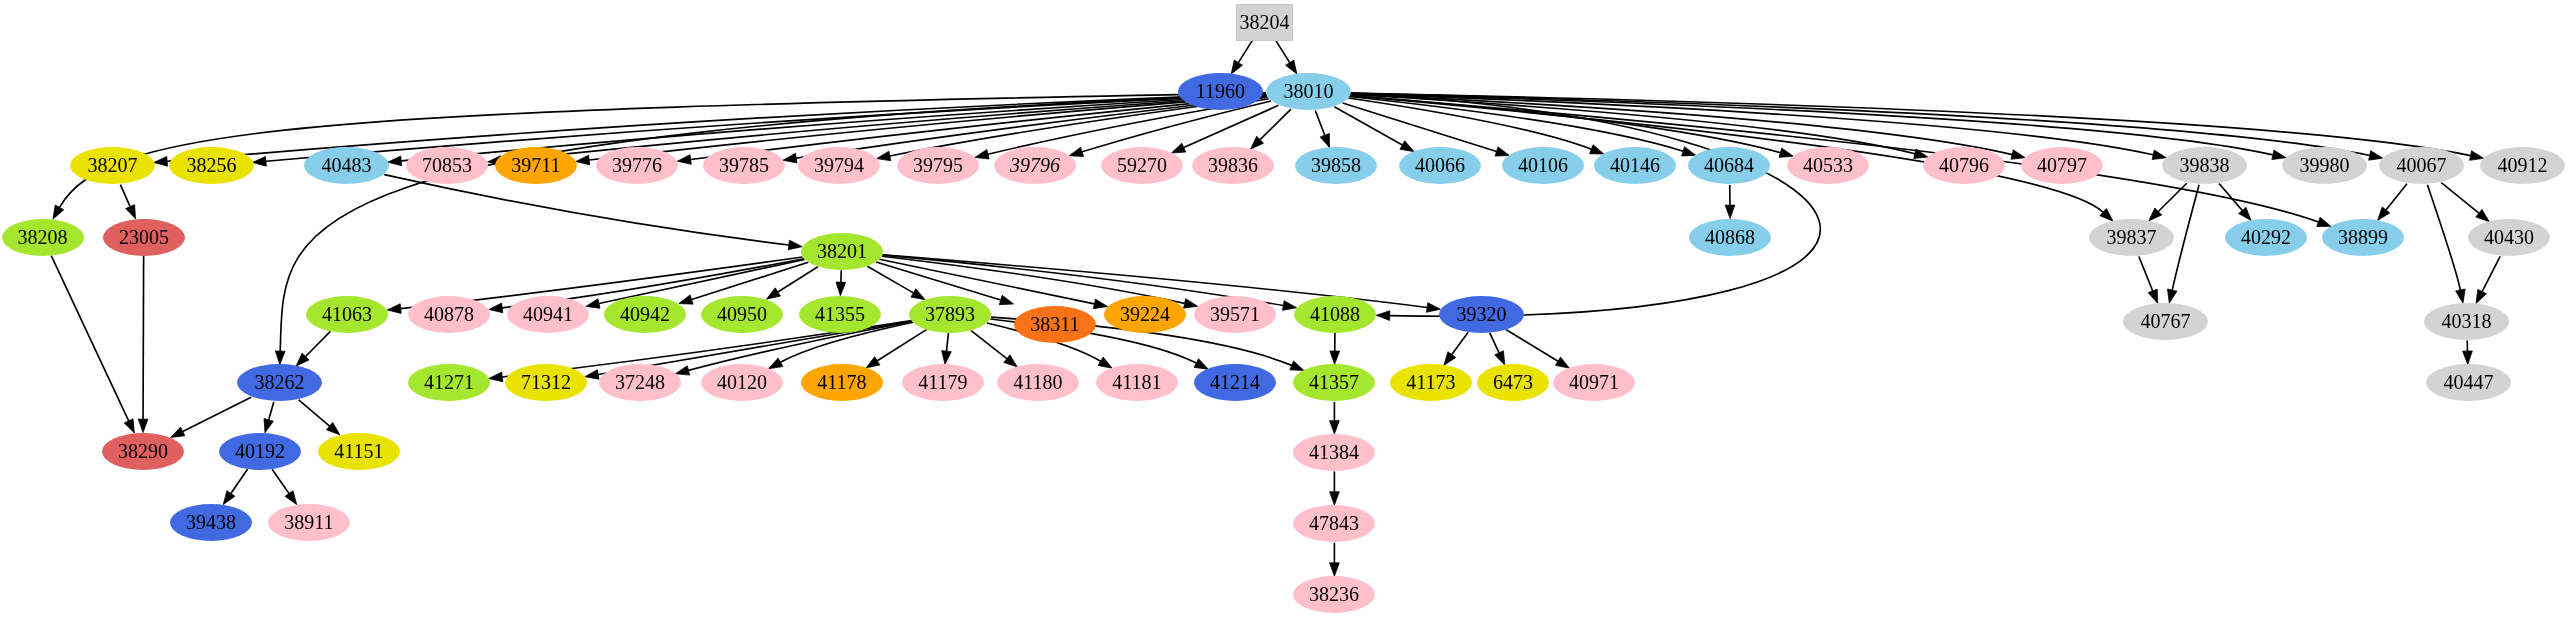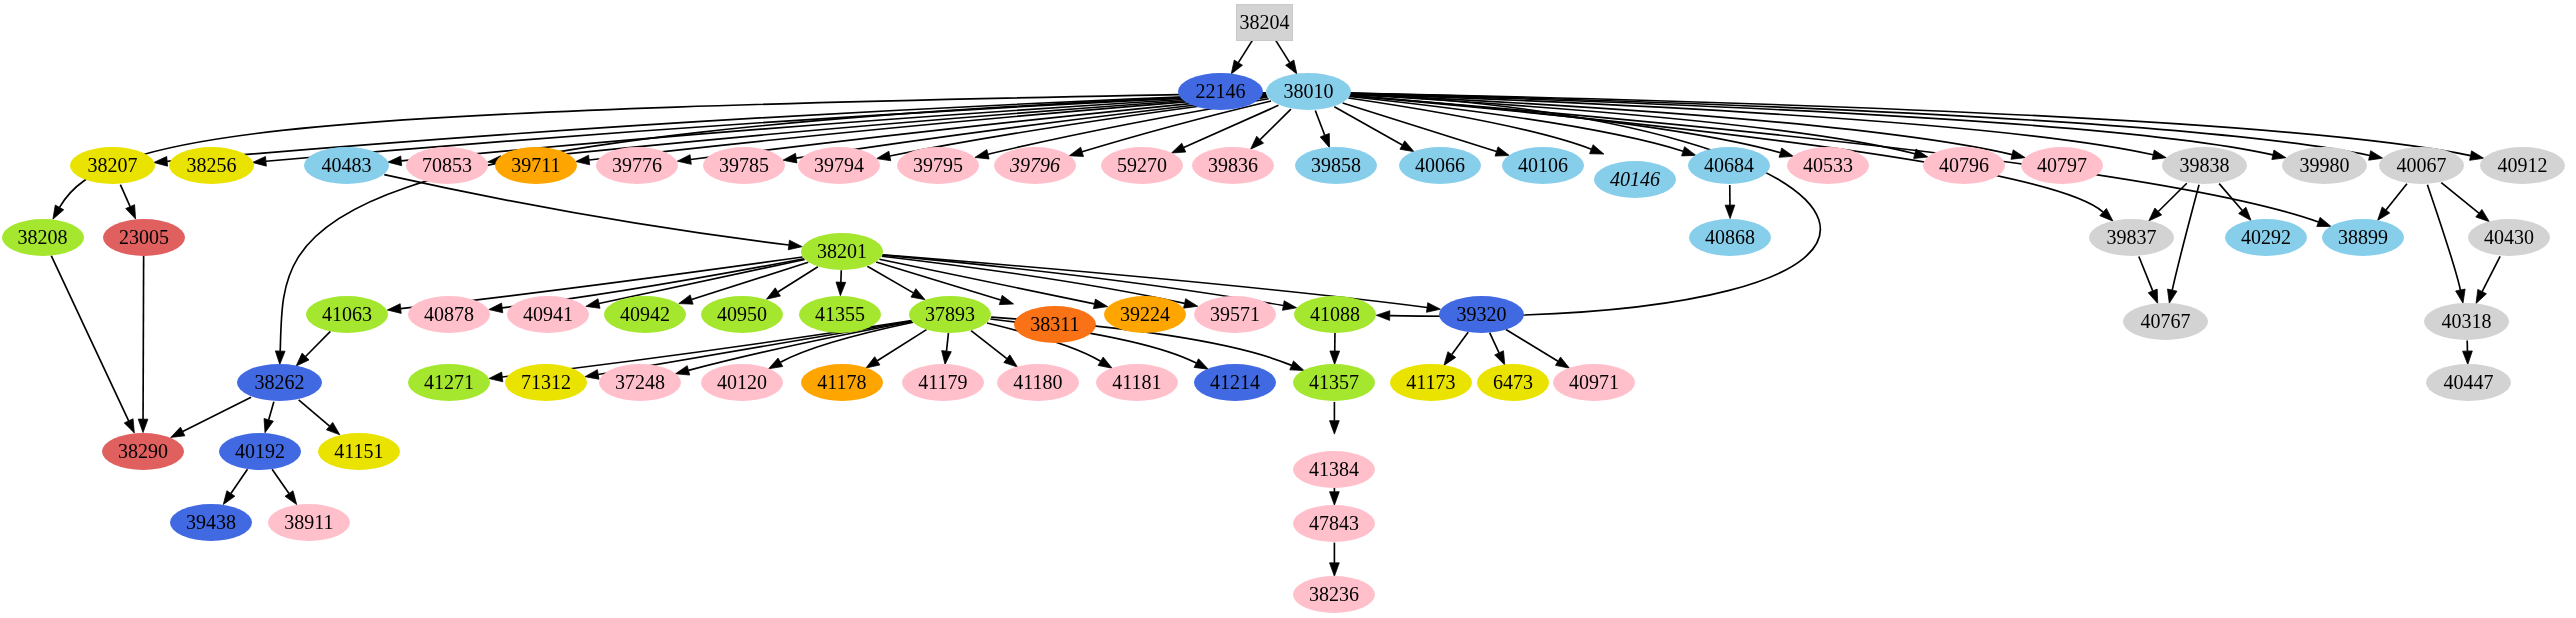--- a/index.html
+++ b/index.html
@@ -184,38 +184,38 @@
       <polygon points="2097.111621547798,491.9620475655459 2078.3579931873132,488.14741477629764 2085.121967710576,477.04567398268114" class="edge-arrow"></polygon>
       <path d="M1783,537 L1783,562" class="edge-path"></path>
       <polygon points="1783,580 1776.5,562 1789.5,562" class="edge-arrow"></polygon>
       <path d="M1783,630 L1783,657" class="edge-path"></path>
       <polygon points="1783,675 1776.5,657 1789.5,657" class="edge-arrow"></polygon>
       <path d="M1783,725 L1783,752" class="edge-path"></path>
       <polygon points="1783,770 1776.5,752 1789.5,752" class="edge-arrow"></polygon>
     </svg>
   <div id="node-layer">
       <div class="node box" style="left: 1236px; top: 4.1px; width: 55px; height: 35px; background: rgb(211, 211, 211);">38204</div>
-      <div class="node" style="left: 1178px; top: 73px; width: 85px; height: 37px; background: rgb(65, 105, 225);">22146</div>
+      <div class="node" style="left: 1178px; top: 73px; width: 85px; height: 37px; background: rgb(65, 105, 225);">11960</div>
       <div class="node" style="left: 1266px; top: 73px; width: 85px; height: 37px; background: rgb(135, 206, 235);">38010</div>
       <div class="node" style="left: 70px; top: 147px; width: 85px; height: 37px; background: rgb(234, 227, 0);">38207</div>
       <div class="node" style="left: 169px; top: 147px; width: 85px; height: 37px; background: rgb(234, 227, 0);">38256</div>
       <div class="node" style="left: 304px; top: 147px; width: 85px; height: 37px; background: rgb(135, 206, 235);">40483</div>
       <div class="node" style="left: 406px; top: 147px; width: 82px; height: 37px; background: rgb(255, 192, 203);">70853</div>
       <div class="node" style="left: 495px; top: 147px; width: 82px; height: 37px; background: rgb(255, 165, 0);">39711</div>
       <div class="node" style="left: 596px; top: 147px; width: 82px; height: 37px; background: rgb(255, 192, 203);">39776</div>
       <div class="node" style="left: 703px; top: 147px; width: 82px; height: 37px; background: rgb(255, 192, 203);">39785</div>
       <div class="node" style="left: 798px; top: 147px; width: 82px; height: 37px; background: rgb(255, 192, 203);">39794</div>
       <div class="node" style="left: 897px; top: 147px; width: 82px; height: 37px; background: rgb(255, 192, 203);">39795</div>
       <div class="node" style="left: 994px; top: 147px; width: 82px; height: 37px; background: rgb(255, 192, 203); font-style: italic;">39796</div>
       <div class="node" style="left: 1101px; top: 147px; width: 82px; height: 37px; background: rgb(255, 192, 203);">59270</div>
       <div class="node" style="left: 1192px; top: 147px; width: 82px; height: 37px; background: rgb(255, 192, 203);">39836</div>
       <div class="node" style="left: 1295px; top: 147px; width: 82px; height: 37px; background: rgb(135, 206, 235);">39858</div>
       <div class="node" style="left: 1399px; top: 147px; width: 82px; height: 37px; background: rgb(135, 206, 235);">40066</div>
       <div class="node" style="left: 1502px; top: 147px; width: 82px; height: 37px; background: rgb(135, 206, 235);">40106</div>
-      <div class="node" style="left: 1594px; top: 161px; width: 82px; height: 37px; background: rgb(135, 206, 235); font-style: italic;">40146</div>
+      <div class="node" style="left: 1594px; top: 147px; width: 82px; height: 37px; background: rgb(135, 206, 235);">40146</div>
       <div class="node" style="left: 1688px; top: 147px; width: 82px; height: 37px; background: rgb(135, 206, 235);">40684</div>
       <div class="node" style="left: 1787px; top: 147px; width: 82px; height: 37px; background: rgb(255, 192, 203);">40533</div>
       <div class="node" style="left: 1923px; top: 147px; width: 82px; height: 37px; background: rgb(255, 192, 203);">40796</div>
       <div class="node" style="left: 2021px; top: 147px; width: 82px; height: 37px; background: rgb(255, 192, 203);">40797</div>
       <div class="node" style="left: 2162px; top: 147px; width: 85px; height: 37px; background: rgb(211, 211, 211);">39838</div>
       <div class="node" style="left: 2282px; top: 147px; width: 85px; height: 37px; background: rgb(211, 211, 211);">39980</div>
       <div class="node" style="left: 2379px; top: 147px; width: 85px; height: 37px; background: rgb(211, 211, 211);">40067</div>
       <div class="node" style="left: 2480px; top: 147px; width: 85px; height: 37px; background: rgb(211, 211, 211);">40912</div>
       <div class="node" style="left: 1.5px; top: 219px; width: 82px; height: 37px; background: rgb(165, 230, 46);">38208</div>
       <div class="node" style="left: 103px; top: 219px; width: 82px; height: 37px; background: rgb(224, 95, 95);">23005</div>
@@ -252,18 +252,18 @@
       <div class="node" style="left: 701px; top: 364px; width: 82px; height: 37px; background: rgb(255, 192, 203);">40120</div>
       <div class="node" style="left: 801px; top: 364px; width: 82px; height: 37px; background: rgb(255, 165, 0);">41178</div>
       <div class="node" style="left: 902px; top: 364px; width: 82px; height: 37px; background: rgb(255, 192, 203);">41179</div>
       <div class="node" style="left: 997px; top: 364px; width: 82px; height: 37px; background: rgb(255, 192, 203);">41180</div>
       <div class="node" style="left: 1096px; top: 364px; width: 82px; height: 37px; background: rgb(255, 192, 203);">41181</div>
       <div class="node" style="left: 1194px; top: 364px; width: 82px; height: 37px; background: rgb(65, 105, 225);">41214</div>
       <div class="node" style="left: 1293px; top: 364px; width: 82px; height: 37px; background: rgb(165, 230, 46);">41357</div>
       <div class="node" style="left: 1390px; top: 364px; width: 82px; height: 37px; background: rgb(234, 227, 0);">41173</div>
       <div class="node" style="left: 1477px; top: 364px; width: 72px; height: 37px; background: rgb(234, 227, 0);">6473</div>
       <div class="node" style="left: 1553px; top: 364px; width: 82px; height: 37px; background: rgb(255, 192, 203);">40971</div>
-      <div class="node" style="left: 1293px; top: 434px; width: 82px; height: 37px; background: rgb(255, 192, 203); margin-top: 17px;">41384</div>
+      <div class="node" style="left: 1293px; top: 434px; width: 82px; height: 37px; background: rgb(255, 192, 203);">41384</div>
       <div class="node" style="left: 1293px; top: 505px; width: 82px; height: 37px; background: rgb(255, 192, 203);">47843</div>
       <div class="node" style="left: 1293px; top: 576px; width: 82px; height: 37px; background: rgb(255, 192, 203);">38236</div>
     </div>
 </div>
 
 
 </body></html>

